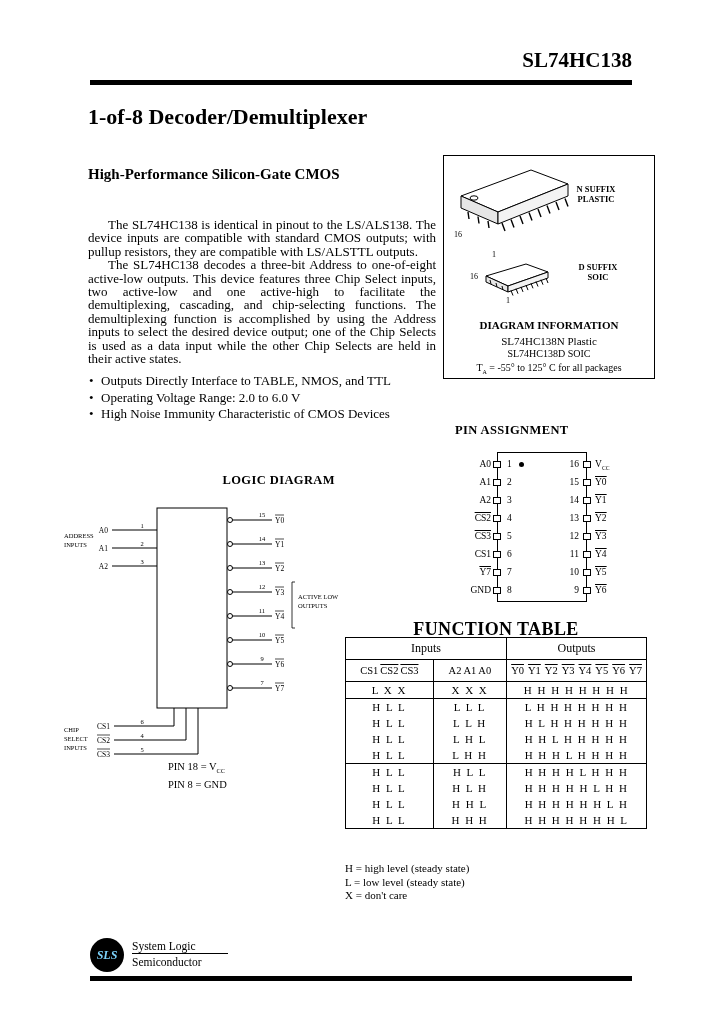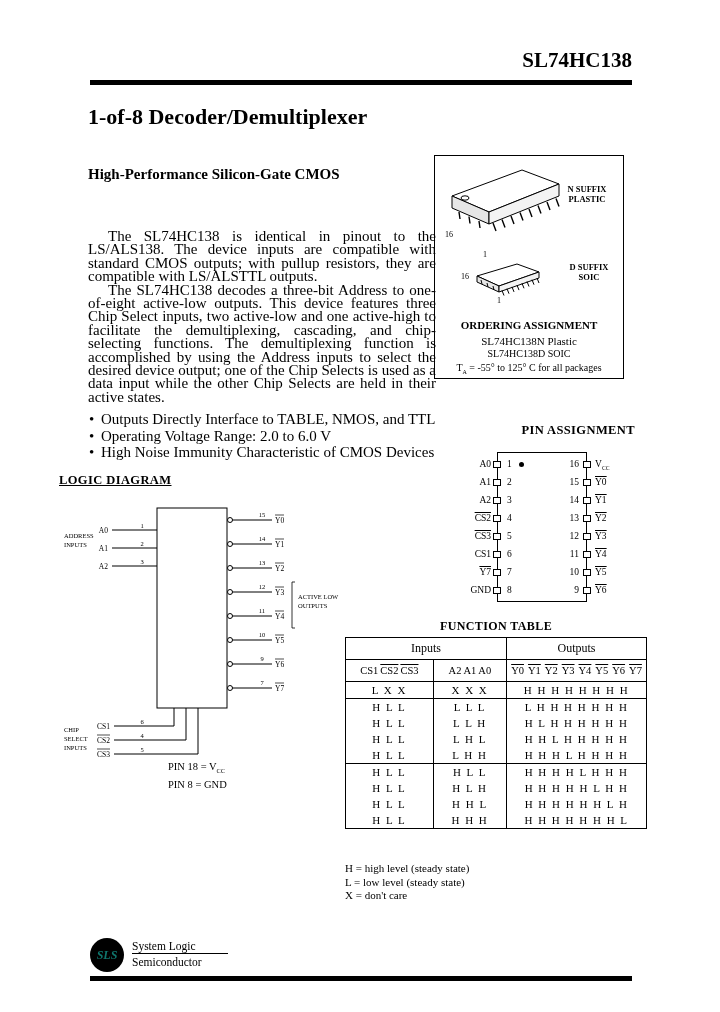--- a/index.html
+++ b/index.html
@@ -5,80 +5,80 @@
   * { margin:0; padding:0; box-sizing:border-box; }
   body { margin:0; background:#fff; }
   .page { position:relative; width:720px; height:1012px; background:#fff; color:#000;
           font-family:"Liberation Serif", serif; overflow:hidden; }
 
   .part-number { position:absolute; right:88px; top:48px; font-size:21px; font-weight:bold; }
   .top-rule { position:absolute; left:90px; top:80px; width:542px; height:5px; background:#000; }
   .doc-title { position:absolute; left:88px; top:104px; font-size:22px; font-weight:bold; }
   .doc-subtitle { position:absolute; left:88px; top:166px; font-size:15px; font-weight:bold; }
 
-  .body-text { position:absolute; left:88px; top:218px; width:348px; font-size:15px;
-               line-height:13.4px; text-align:justify;margin-top:12px; }
+  .body-text { position:absolute; left:88px; top:218px; width:348px; font-size:13px;
+               line-height:13.4px; text-align:justify; }
   .body-text p { text-indent:20px; }
   .features { list-style:none; margin-top:9px; text-align:left; }
   .features li { position:relative; padding-left:13px; margin-top:3px; }
   .features li::before { content:"•"; position:absolute; left:1px; }
 
-  .pkg-box { position:absolute; left:434px; top:155px; width:190px; height:224px; border:1px solid #000;text-decoration:underline; }
+  .pkg-box { position:absolute; left:443px; top:155px; width:212px; height:224px; border:1px solid #000;text-decoration:underline; }
   .dip-svg { position:absolute; left:2px; top:8px; width:150px; height:95px; }
   .soic-svg { position:absolute; left:34px; top:104px; width:85px; height:48px; }
   .suffix-label { position:absolute; font-size:8.5px; font-weight:bold; text-align:center; line-height:10px; }
   .n-suffix { left:116px; top:28px; width:72px; }
   .d-suffix { left:120px; top:106px; width:68px; }
   .pkg-pin-mark { position:absolute; font-size:8px; }
   .dip-16 { left:10px; top:74px; } .dip-1 { left:48px; top:94px; }
   .soic-16 { left:26px; top:116px; } .soic-1 { left:62px; top:140px; }
   .ord-title { position:absolute; left:0; top:163px; width:100%; text-align:center; font-size:11px; font-weight:bold; }
   .ord-line1 { position:absolute; left:0; top:179px; width:100%; text-align:center; font-size:11px; }
   .ord-line2 { position:absolute; left:0; top:192px; width:100%; text-align:center; font-size:10px; }
   .ord-temp { position:absolute; left:0; top:206px; width:100%; text-align:center; font-size:10px; }
   sub { font-size:0.6em; }
   .bar { text-decoration:overline; }
 
-  .pin-title { position:absolute; left:455px; top:423px; width:180px; text-align:right;
+  .pin-title { position:absolute; left:455px; top:423px; width:180px; text-align:left;
                font-size:12.5px; font-weight:bold; letter-spacing:0.4px; }
   .pin-assign { position:absolute; left:455px; top:452px; width:180px; height:152px; font-size:9.5px; }
   .pin-body { position:absolute; left:42px; top:0; width:90px; height:150px; border:1px solid #000; background:#fff; }
   .pin-row { position:absolute; left:0; width:180px; height:18px; }
   .pin-row span { position:absolute; line-height:18px; }
   .pl-name { left:0; width:36px; text-align:right; }
   .pl-num { left:52px; }
   .pr-num { left:98px; width:26px; text-align:right; }
   .pr-name { left:140px; }
   .stub { position:absolute; top:5.5px; width:8px; height:7px; border:1px solid #000; background:#fff; }
   .stub-left { left:38px; } .stub-right { left:128px; }
   .pin1-dot { position:absolute; left:64px; top:6.5px; width:5px; height:5px; border-radius:50%; background:#000; }
 
-  .logic-title { position:absolute; left:59px; top:473px; width:265px; text-align:left;
-                 font-size:12.5px; font-weight:bold; letter-spacing:0.4px;text-decoration:underline; }
+  .logic-title { position:absolute; left:70px; top:473px; width:265px; text-align:right;
+                 font-size:12.5px; font-weight:bold; letter-spacing:0.4px; }
   .logic-svg { position:absolute; left:62px; top:498px; width:280px; height:260px; }
   svg text { font-family:"Liberation Serif", serif; }
   .pin-notes { position:absolute; left:168px; top:760px; font-size:10.5px; line-height:14px; }
 
   .ft-title { position:absolute; left:345px; top:619px; width:302px; text-align:center;
-              font-size:12px; font-weight:bold; letter-spacing:0.4px; }
+              font-size:18px; font-weight:bold; letter-spacing:0.4px; }
   .ftable { position:absolute; left:345px; top:637px; width:302px; border-collapse:collapse;
             border:1px solid #000; }
   .ftable th, .ftable td { border:1px solid #000; text-align:center; font-weight:normal; }
   .ftable tr.h1 th { height:22px; font-size:12px; }
   .ftable tr.h2 th { height:22px; font-size:10.5px; }
   .ftable td { height:16px; font-size:11px; line-height:16px; padding:0; letter-spacing:1.5px;
                border-top:none; border-bottom:none; }
   .ftable tbody tr.group-start td { border-top:1px solid #000; }
   .ftable tbody tr:last-child td { border-bottom:1px solid #000; }
   #cs-header span { margin:0 1px; }
   #out-header span { margin:0 2px; }
   .ft-notes { position:absolute; left:345px; top:862px; font-size:11px; line-height:13.5px; }
 
   .footer-logo { position:absolute; left:90px; top:938px; width:34px; height:34px; border-radius:50%;
-                 background:#000; color:#0f766e; font-style:italic; font-weight:bold; font-size:12px;
+                 background:#000; color:#7dd3fc; font-style:italic; font-weight:bold; font-size:12px;
                  line-height:34px; text-align:center; }
   .company-1 { position:absolute; left:132px; top:940px; font-size:11.5px; display:inline-block;
                width:96px; border-bottom:1px solid #000; padding-bottom:1px; }
   .company-2 { position:absolute; left:132px; top:956px; font-size:11.5px; }
   .bottom-rule { position:absolute; left:90px; top:976px; width:542px; height:5px; background:#000; }
 </style>
 </head>
 <body>
 
 <div class="page">
@@ -143,21 +143,21 @@
         <line x1="24" y1="26" x2="25" y2="30"></line>
       </g>
     </svg>
     <div class="suffix-label d-suffix">
       <div>D SUFFIX</div>
       <div>SOIC</div>
     </div>
     <span class="pkg-pin-mark soic-16">16</span>
     <span class="pkg-pin-mark soic-1">1</span>
 
-    <div class="ord-title">ORDERING ASSIGNMENT</div>
+    <div class="ord-title">DIAGRAM INFORMATION</div>
     <div class="ord-line1">SL74HC138N Plastic</div>
     <div class="ord-line2">SL74HC138D SOIC</div>
     <div class="ord-temp">
       <span>T</span><sub>A</sub><span> = -55° to 125° C for all packages</span>
     </div>
   </div>
 
   <div class="pin-title">PIN ASSIGNMENT</div>
   <div class="pin-assign">
     <div class="pin-body"></div>

